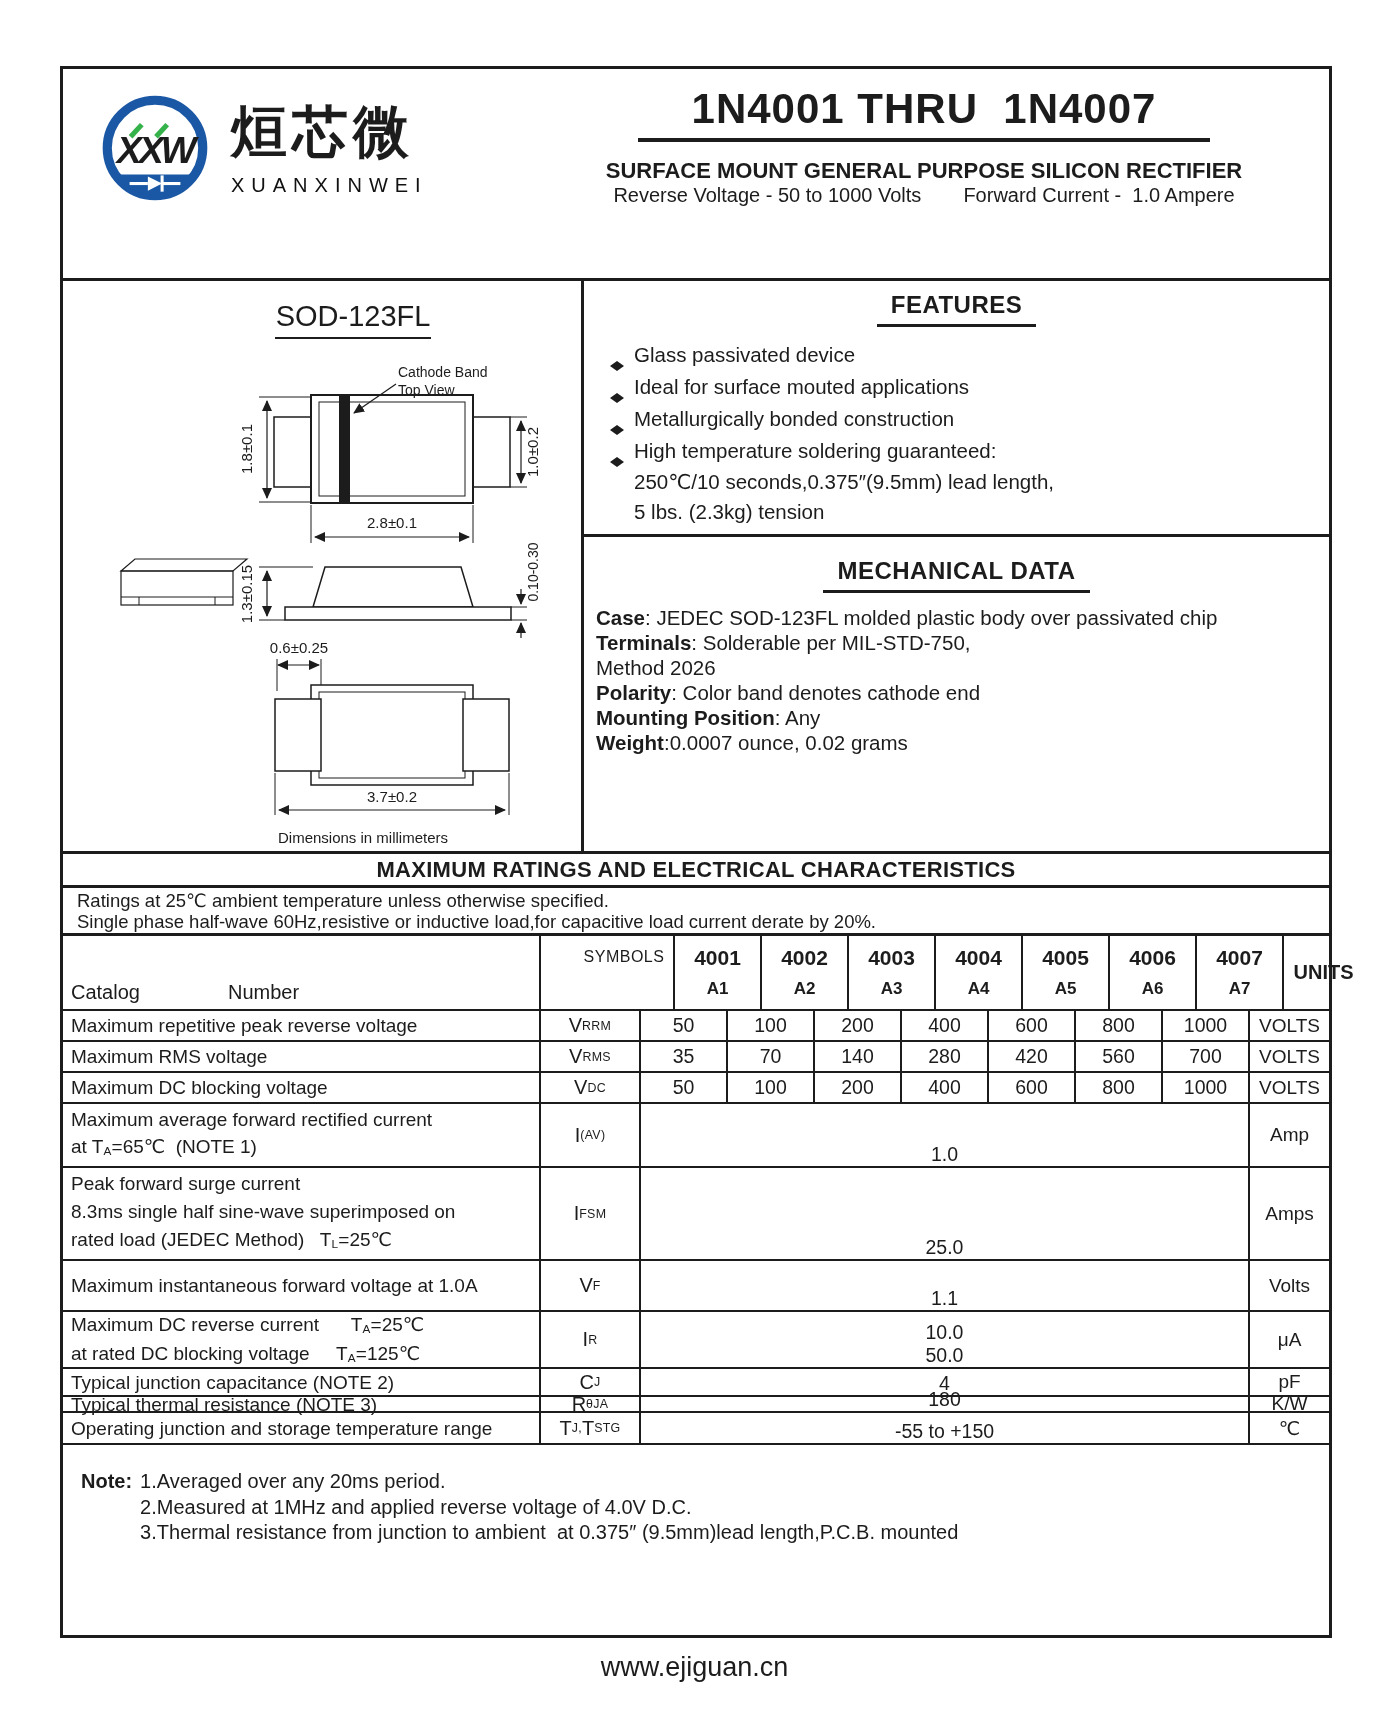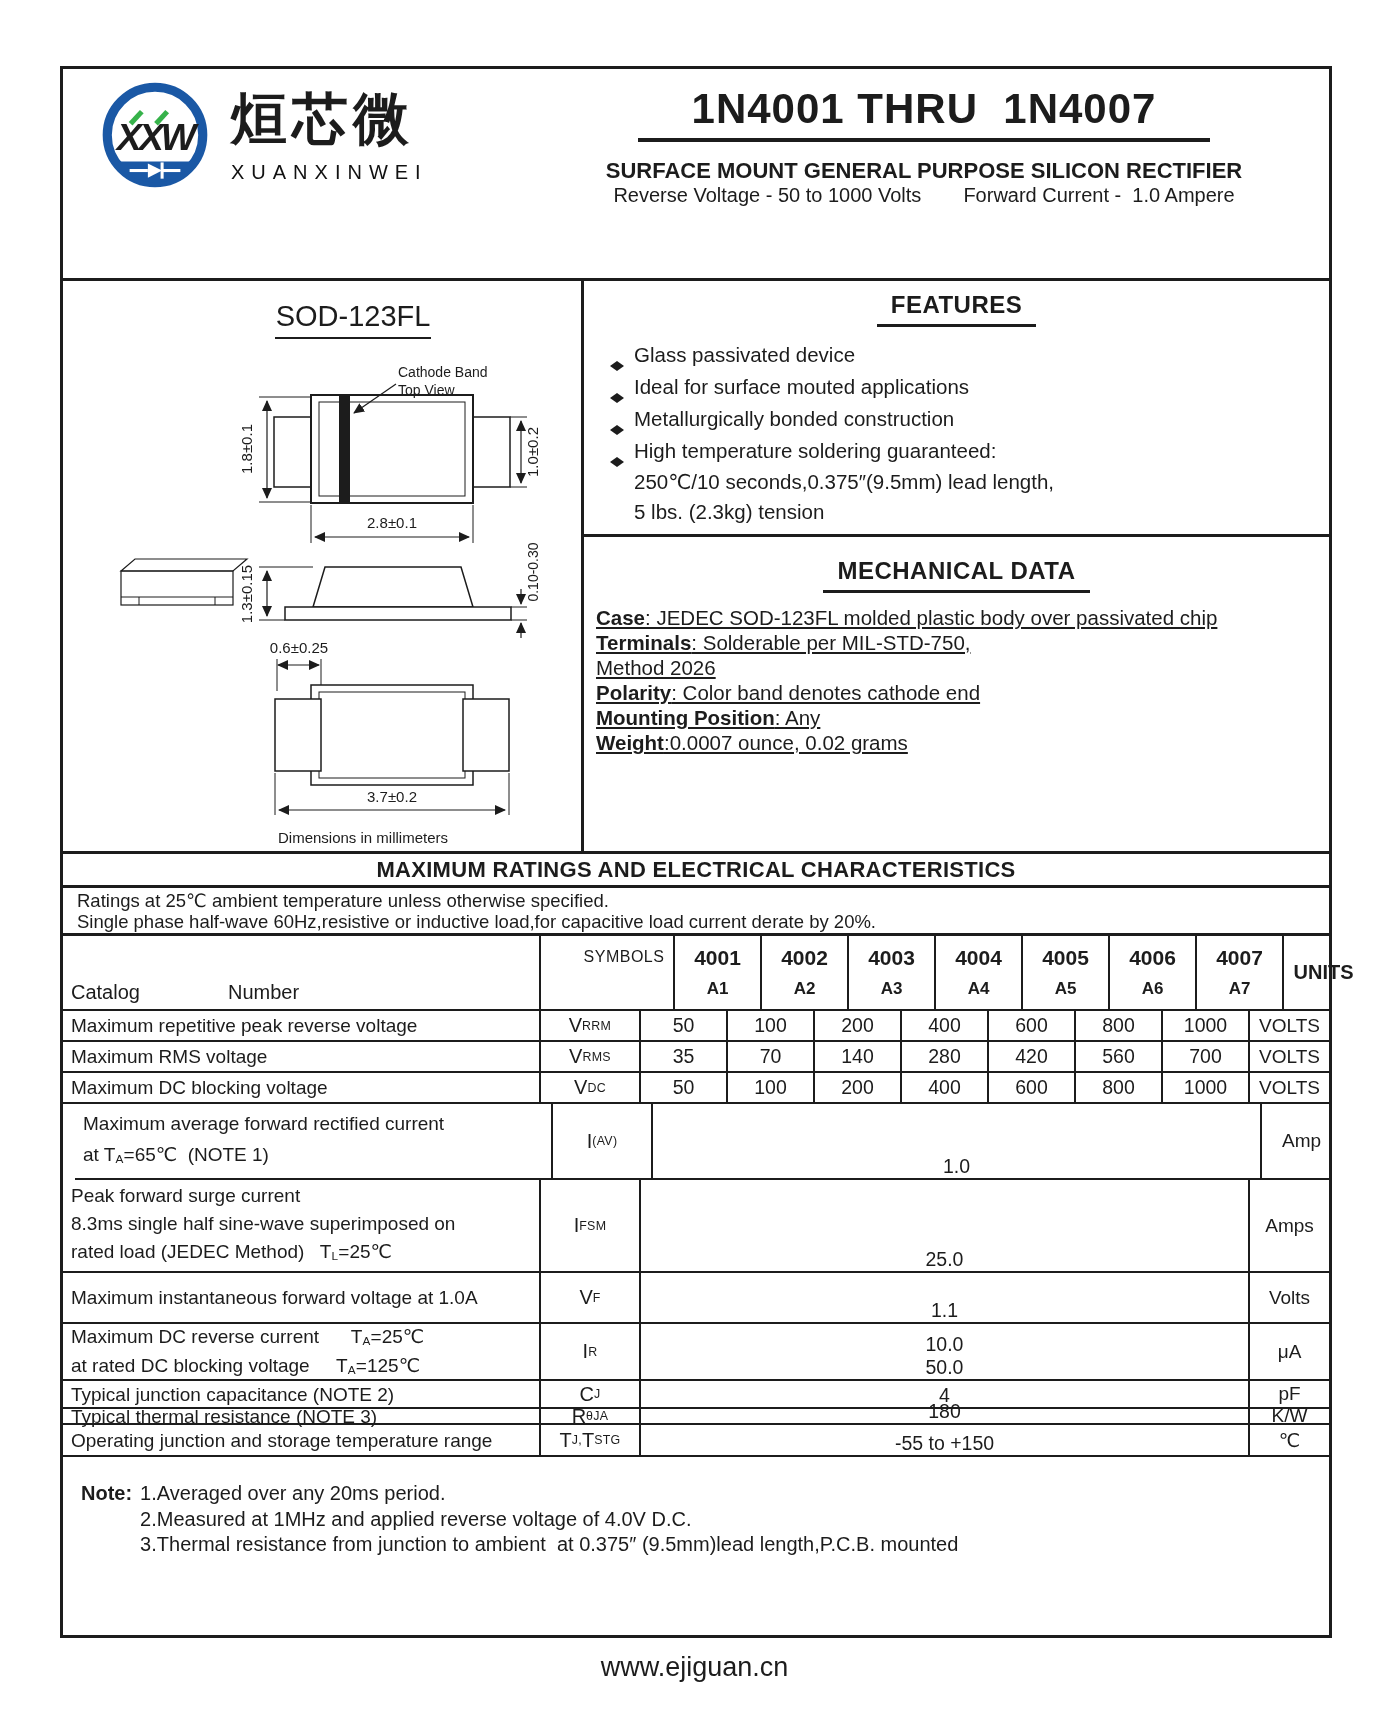--- a/index.html
+++ b/index.html
@@ -3,21 +3,21 @@
 <meta charset="utf-8">
 <style>
   html,body{margin:0;padding:0;background:#e8e8e8;}
   .canvas{position:relative;width:1389px;height:1736px;background:#ffffff;
           font-family:"Liberation Sans","DejaVu Sans",sans-serif;color:#1c1c1c;overflow:hidden;}
   .sheet{position:absolute;left:60px;top:66px;width:1272px;height:1572px;
          border:3px solid #1c1c1c;box-sizing:border-box;background:#fff;}
 
   
   .hdr{position:relative;height:212px;border-bottom:3px solid #1c1c1c;box-sizing:border-box;}
-  .logo{position:absolute;left:28px;top:3px;display:flex;align-items:center;}
+  .logo{position:absolute;left:28px;top:16px;display:flex;align-items:center;}
   .logo-txt{margin-left:12px;}
   .logo-cn{font-size:56px;font-weight:700;letter-spacing:5px;line-height:60px;}
   .logo-en{font-size:20px;letter-spacing:7px;margin-top:12px;color:#111;}
   .title-blk{position:absolute;left:470px;right:14px;top:16px;text-align:center;}
   .ptitle{font-size:42px;font-weight:700;white-space:pre;letter-spacing:1px;}
   .title-rule{height:4px;background:#1c1c1c;width:572px;margin:5px auto 16px auto;}
   .subtitle{font-size:22px;font-weight:700;}
   .vline{margin-top:0;font-size:20px;display:flex;justify-content:center;gap:42px;white-space:pre;}
 
   
@@ -26,21 +26,21 @@
   .right-col{flex:1;display:flex;flex-direction:column;}
   .features{height:256px;border-bottom:3px solid #1c1c1c;box-sizing:border-box;padding-top:10px;}
   .mech{flex:1;padding-top:20px;}
   .sec-title-wrap{text-align:center;margin-bottom:12px;}
   .sec-title{display:inline-block;font-size:24px;font-weight:700;letter-spacing:.5px;
              border-bottom:3px solid #1c1c1c;padding:0 14px 5px 14px;}
   .feat{display:flex;font-size:20.5px;line-height:32px;margin-left:26px;align-items:flex-end;}
   .feat .bullet{width:14px;height:10px;background:#1c1c1c;margin-right:10px;flex:none;
                 clip-path:polygon(50% 0,100% 50%,50% 100%,0 50%);}
   .feat.cont{margin-left:50px;line-height:30px;}
-  .mech-line{font-size:20.5px;line-height:25px;padding-left:12px;padding-right:4px;text-decoration:underline;}
+  .mech-line{font-size:20.5px;line-height:25px;padding-left:12px;padding-right:4px;}
   .mech-line b{font-weight:700;}
 
   
   .band{height:37px;border-top:3px solid #1c1c1c;border-bottom:3px solid #1c1c1c;box-sizing:border-box;
         display:flex;align-items:center;justify-content:center;font-size:22px;font-weight:700;letter-spacing:.3px;}
   .intro{height:45px;box-sizing:border-box;padding:2px 0 0 14px;font-size:18.5px;line-height:21px;}
 
   
   .tbl{border-top:3px solid #1c1c1c;}
   .trow{display:flex;border-bottom:2px solid #1c1c1c;box-sizing:border-box;}
@@ -307,21 +307,21 @@
           <div class="c sym">V<sub>DC</sub></div>
           <div class="c part">50</div>
           <div class="c part">100</div>
           <div class="c part">200</div>
           <div class="c part">400</div>
           <div class="c part">600</div>
           <div class="c part">800</div>
           <div class="c part">1000</div>
           <div class="c units">VOLTS</div>
         </div>
-        <div class="trow" style="height: 76px; margin-left: 12px;">
+        <div class="trow" style="height: 64px;">
           <div class="c desc multi">
             <div class="pline">Maximum average forward rectified current</div>
             <div class="pline">at T<sub>A</sub>=65℃&nbsp; (NOTE 1)</div>
           </div>
           <div class="c sym">I<sub>(AV)</sub></div>
           <div class="c span">
             <div>1.0</div>
           </div>
           <div class="c units">Amp</div>
         </div>

